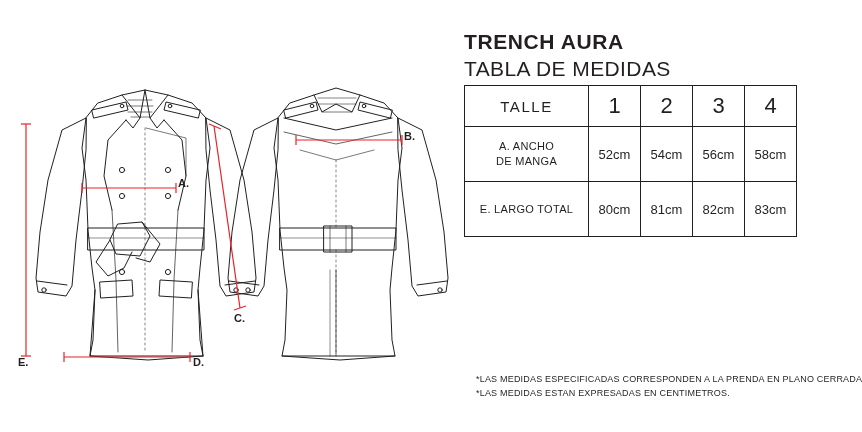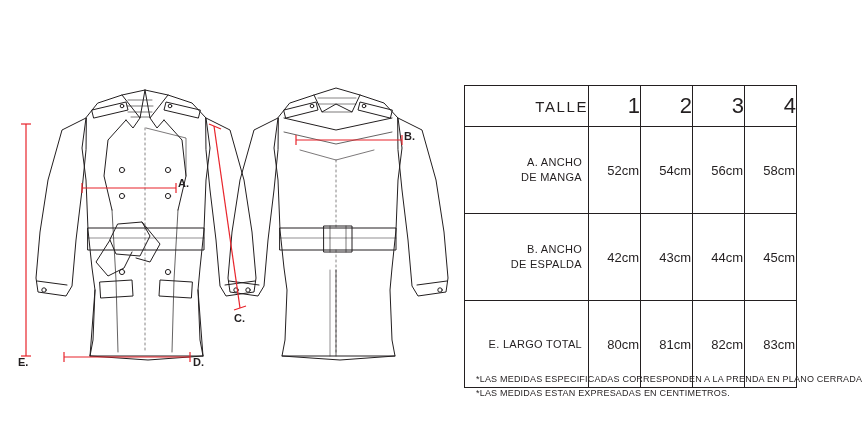--- a/index.html
+++ b/index.html
@@ -65,21 +65,21 @@
     position: absolute;
     left: 9px;
     top: 85px;
     width: 332px;
     border-collapse: collapse;
     table-layout: fixed;
   }
   table.size-table th,
   table.size-table td {
     border: 1px solid #231f20;
-    text-align: right;
+    text-align: center;
     vertical-align: middle;
     color: #231f20;
   }
   .col-label { width: 124px; }
   .col-size  { width: 52px; }
 
   thead th.head-label {
     font-size: 15px;
     font-weight: normal;
     letter-spacing: 1.6px;
@@ -90,21 +90,21 @@
     font-size: 22px;
     font-weight: normal;
     height: 32px;
     padding: 2px 0;
   }
   tbody td.row-label {
     font-size: 11px;
     font-weight: normal;
     letter-spacing: 0.3px;
     height: 46px;
-    padding: 20px 6px;
+    padding: 4px 6px;
     line-height: 1.35;
   }
   tbody td.cell-value {
     font-size: 13px;
     height: 46px;
     margin-left: 36px;
   }
 
   .footnotes {
     position: absolute;
@@ -261,20 +261,24 @@
         <text x="404" y="140">B.</text>
         <text x="234" y="322">C.</text>
         <text x="193" y="366">D.</text>
         <text x="18" y="366">E.</text>
       </g>
     </svg>
   </div>
 
   <div class="table-panel">
 
+    <div class="title-block">
+      <div class="title-main">TRENCH AURA</div>
+      <div class="title-sub">TABLA DE MEDIDAS</div>
+    </div>
 
     <table class="size-table">
       <colgroup>
         <col class="col-label">
         <col class="col-size">
         <col class="col-size">
         <col class="col-size">
         <col class="col-size">
       </colgroup>
       <thead>
@@ -292,30 +296,20 @@
             <span>A. ANCHO</span><br>
             <span>DE MANGA</span>
           </td>
           <td class="cell-value">52cm</td>
           <td class="cell-value">54cm</td>
           <td class="cell-value">56cm</td>
           <td class="cell-value">58cm</td>
         </tr>
         <tr>
           <td class="row-label">
-            <span>B. ANCHO</span><br>
-            <span>DE ESPALDA</span>
-          </td>
-          <td class="cell-value">42cm</td>
-          <td class="cell-value">43cm</td>
-          <td class="cell-value">44cm</td>
-          <td class="cell-value">45cm</td>
-        </tr>
-        <tr>
-          <td class="row-label">
             <span>E. LARGO TOTAL</span>
           </td>
           <td class="cell-value">80cm</td>
           <td class="cell-value">81cm</td>
           <td class="cell-value">82cm</td>
           <td class="cell-value">83cm</td>
         </tr>
       </tbody>
     </table>
 

